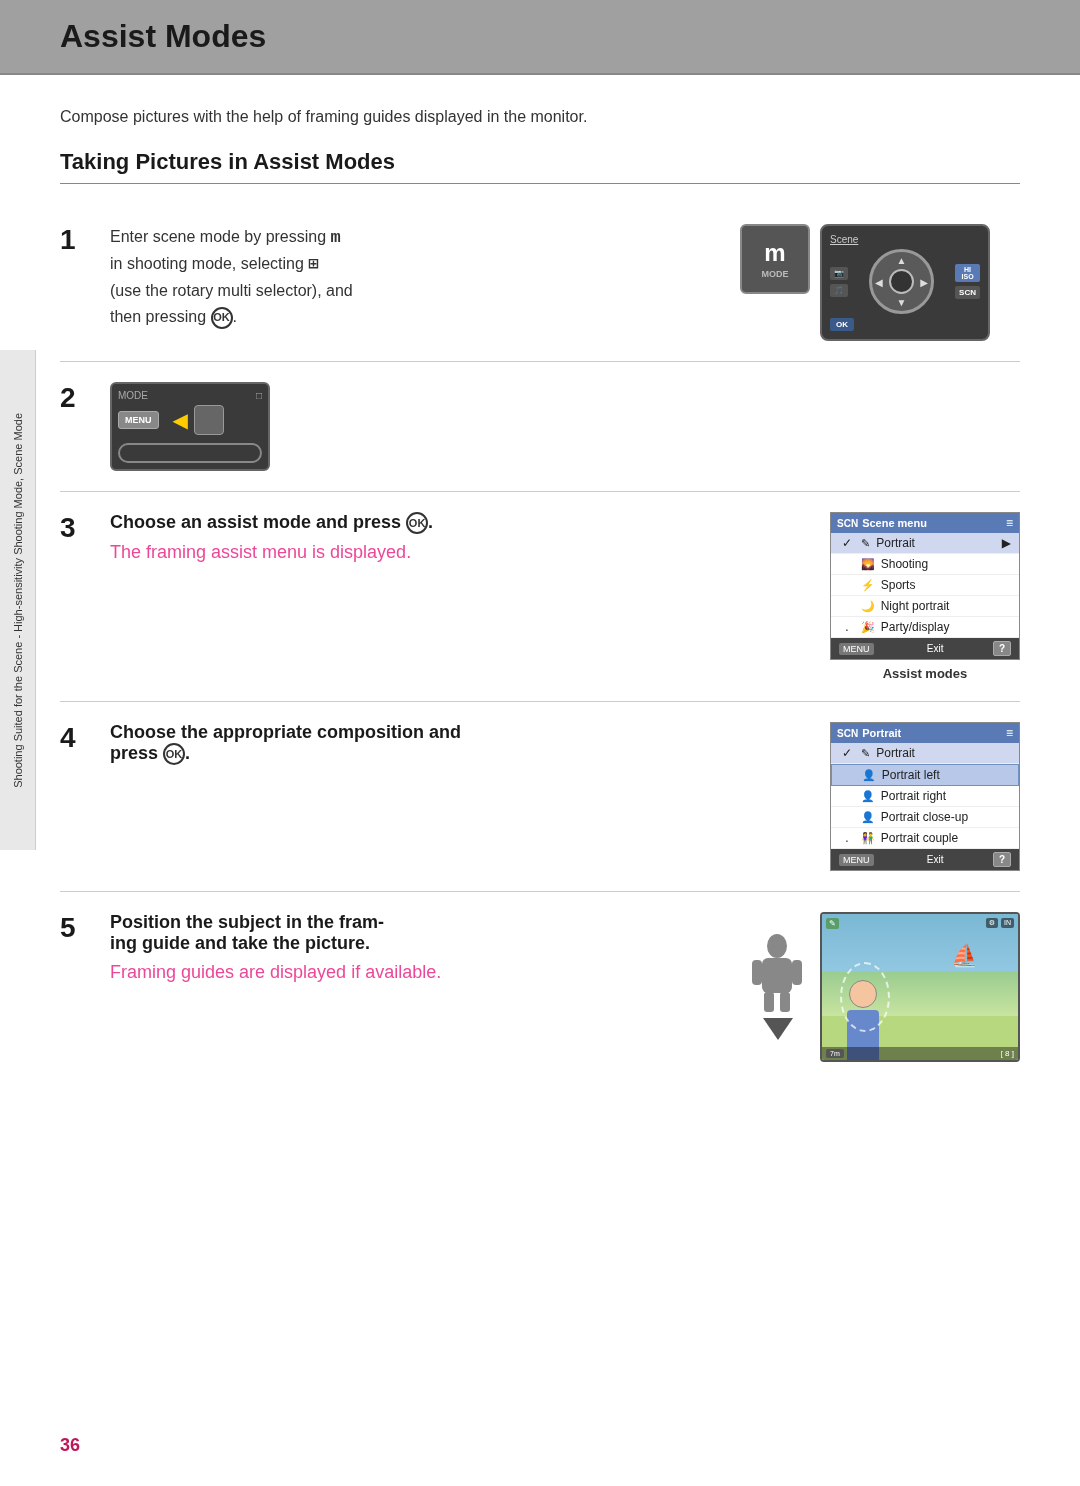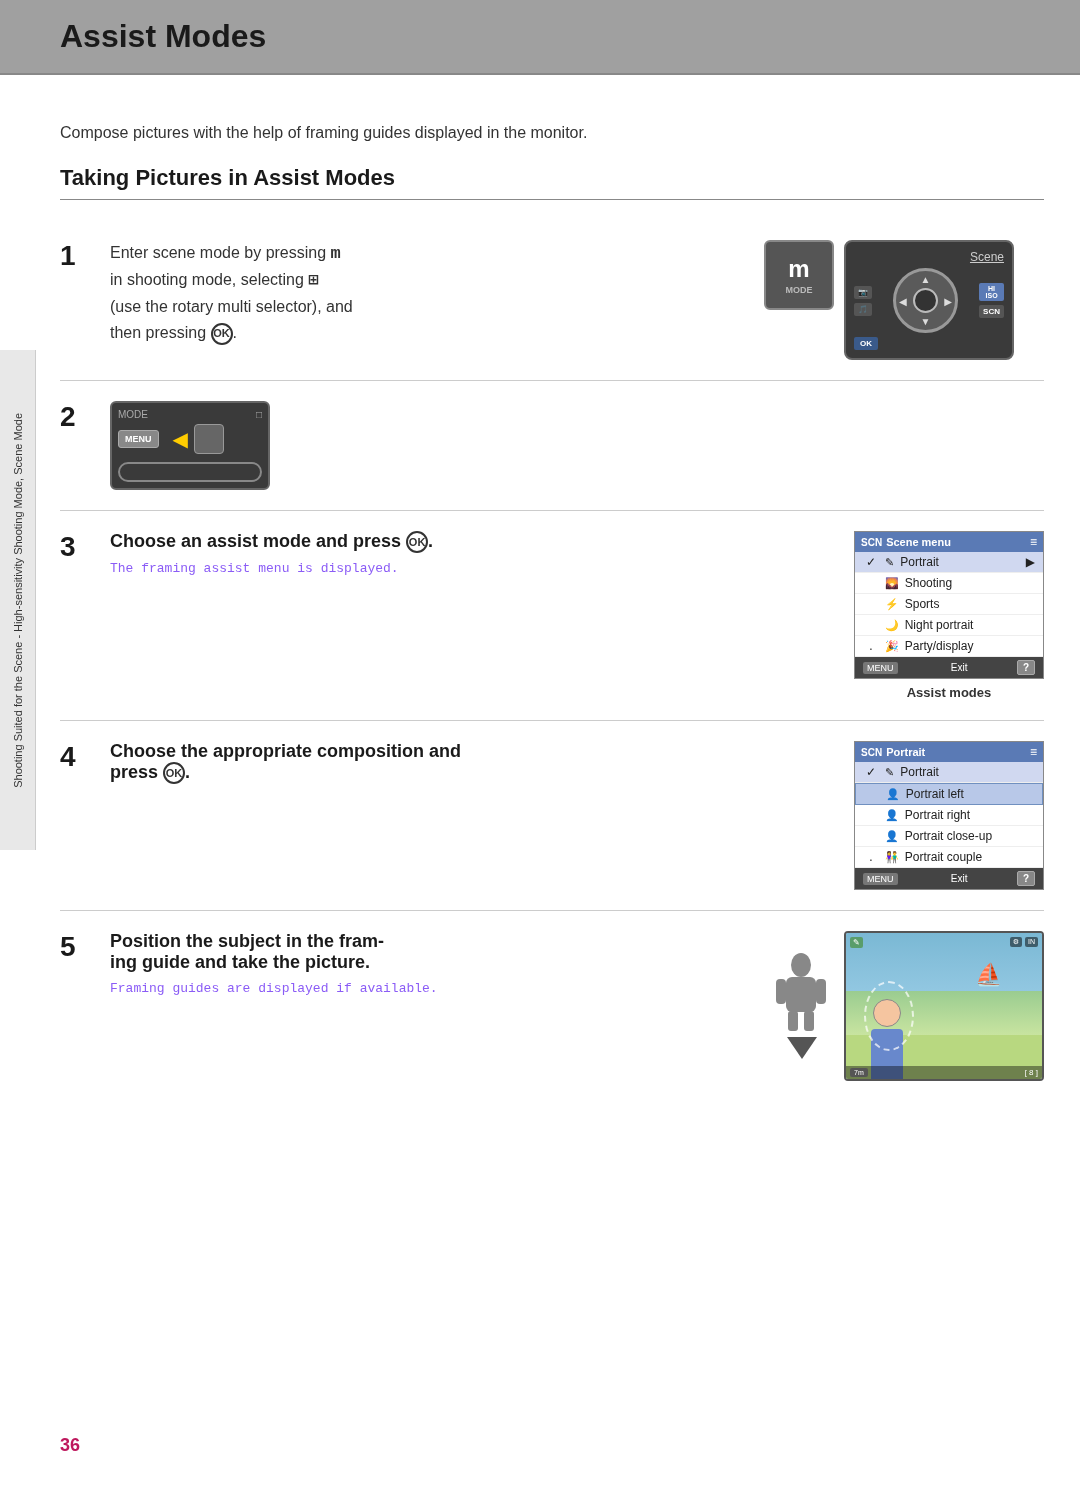--- a/index.html
+++ b/index.html
@@ -52,23 +52,22 @@
     .side-label-text {
       writing-mode: vertical-rl;
       transform: rotate(180deg);
       font-size: 11px;
       color: #333;
       white-space: nowrap;
     }
 
     
     .main-content {
-      padding: 30px 36px 40px 60px;
+      padding: 30px 60px 40px 60px;
       flex: 1;
-      margin-top: 16px;
     }
 
     .intro-text {
       font-size: 16px;
       color: #333;
       margin-bottom: 20px;
       line-height: 1.5;
     }
 
     .section-title {
@@ -108,24 +107,23 @@
       line-height: 1.6;
     }
 
     .step-text strong {
       font-family: 'Courier New', monospace;
       font-weight: bold;
       font-size: 17px;
     }
 
     .step-sub-text {
-      font-size: 13px;
-      color: #8b5cf6;
+      font-size: 18px;
+      color: #ec4899;
       margin-top: 8px;
-      font-family: Liberation Mono, monospace;
     }
 
     .step-bold {
       font-size: 18px;
       font-weight: bold;
       color: #1a1a1a;
     }
 
     .step-images {
       display: flex;
@@ -160,22 +158,21 @@
       background: #3a3a3a;
       border: 2px solid #666;
       border-radius: 8px;
       padding: 8px;
       width: 170px;
       position: relative;
     }
 
     .scene-selector-label {
       color: #ccc;
-      font-size: 12px;
-      text-align: right;
+      font-size: 10px;
       margin-bottom: 4px;
       text-decoration: underline;
     }
 
     
     .menu-mockup {
       background: #3a3a3a;
       border: 2px solid #666;
       border-radius: 6px;
       padding: 6px;

